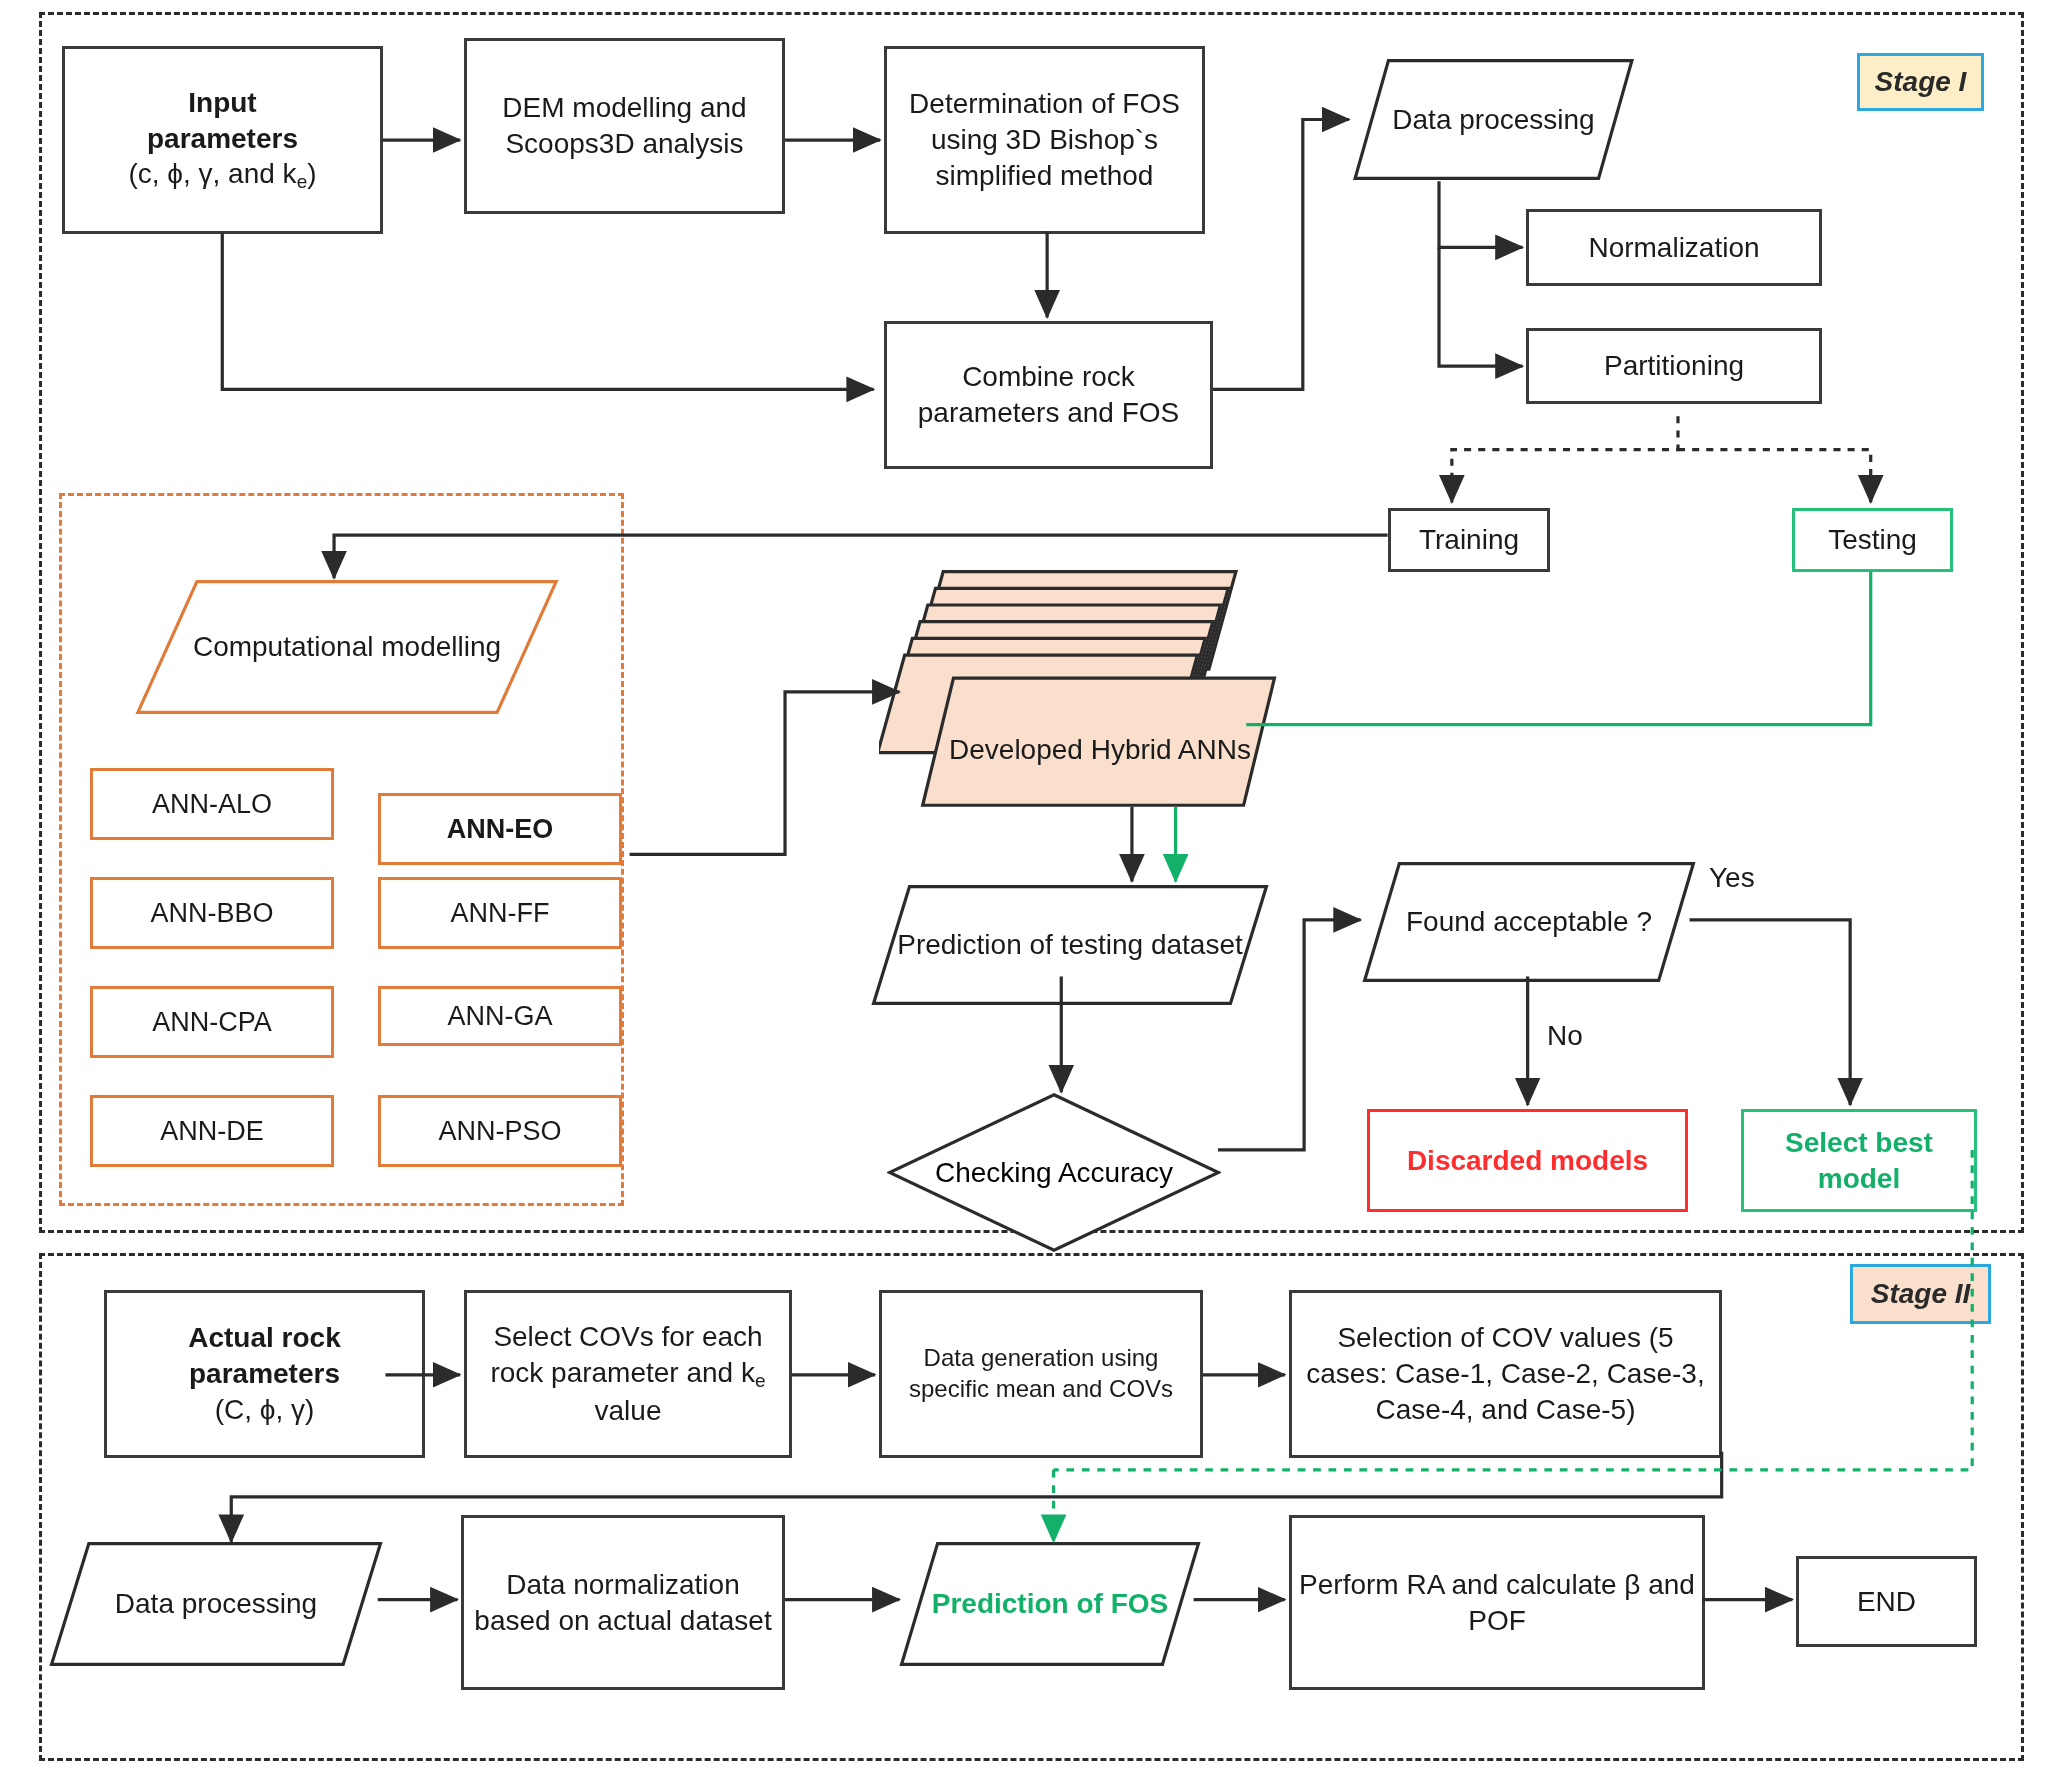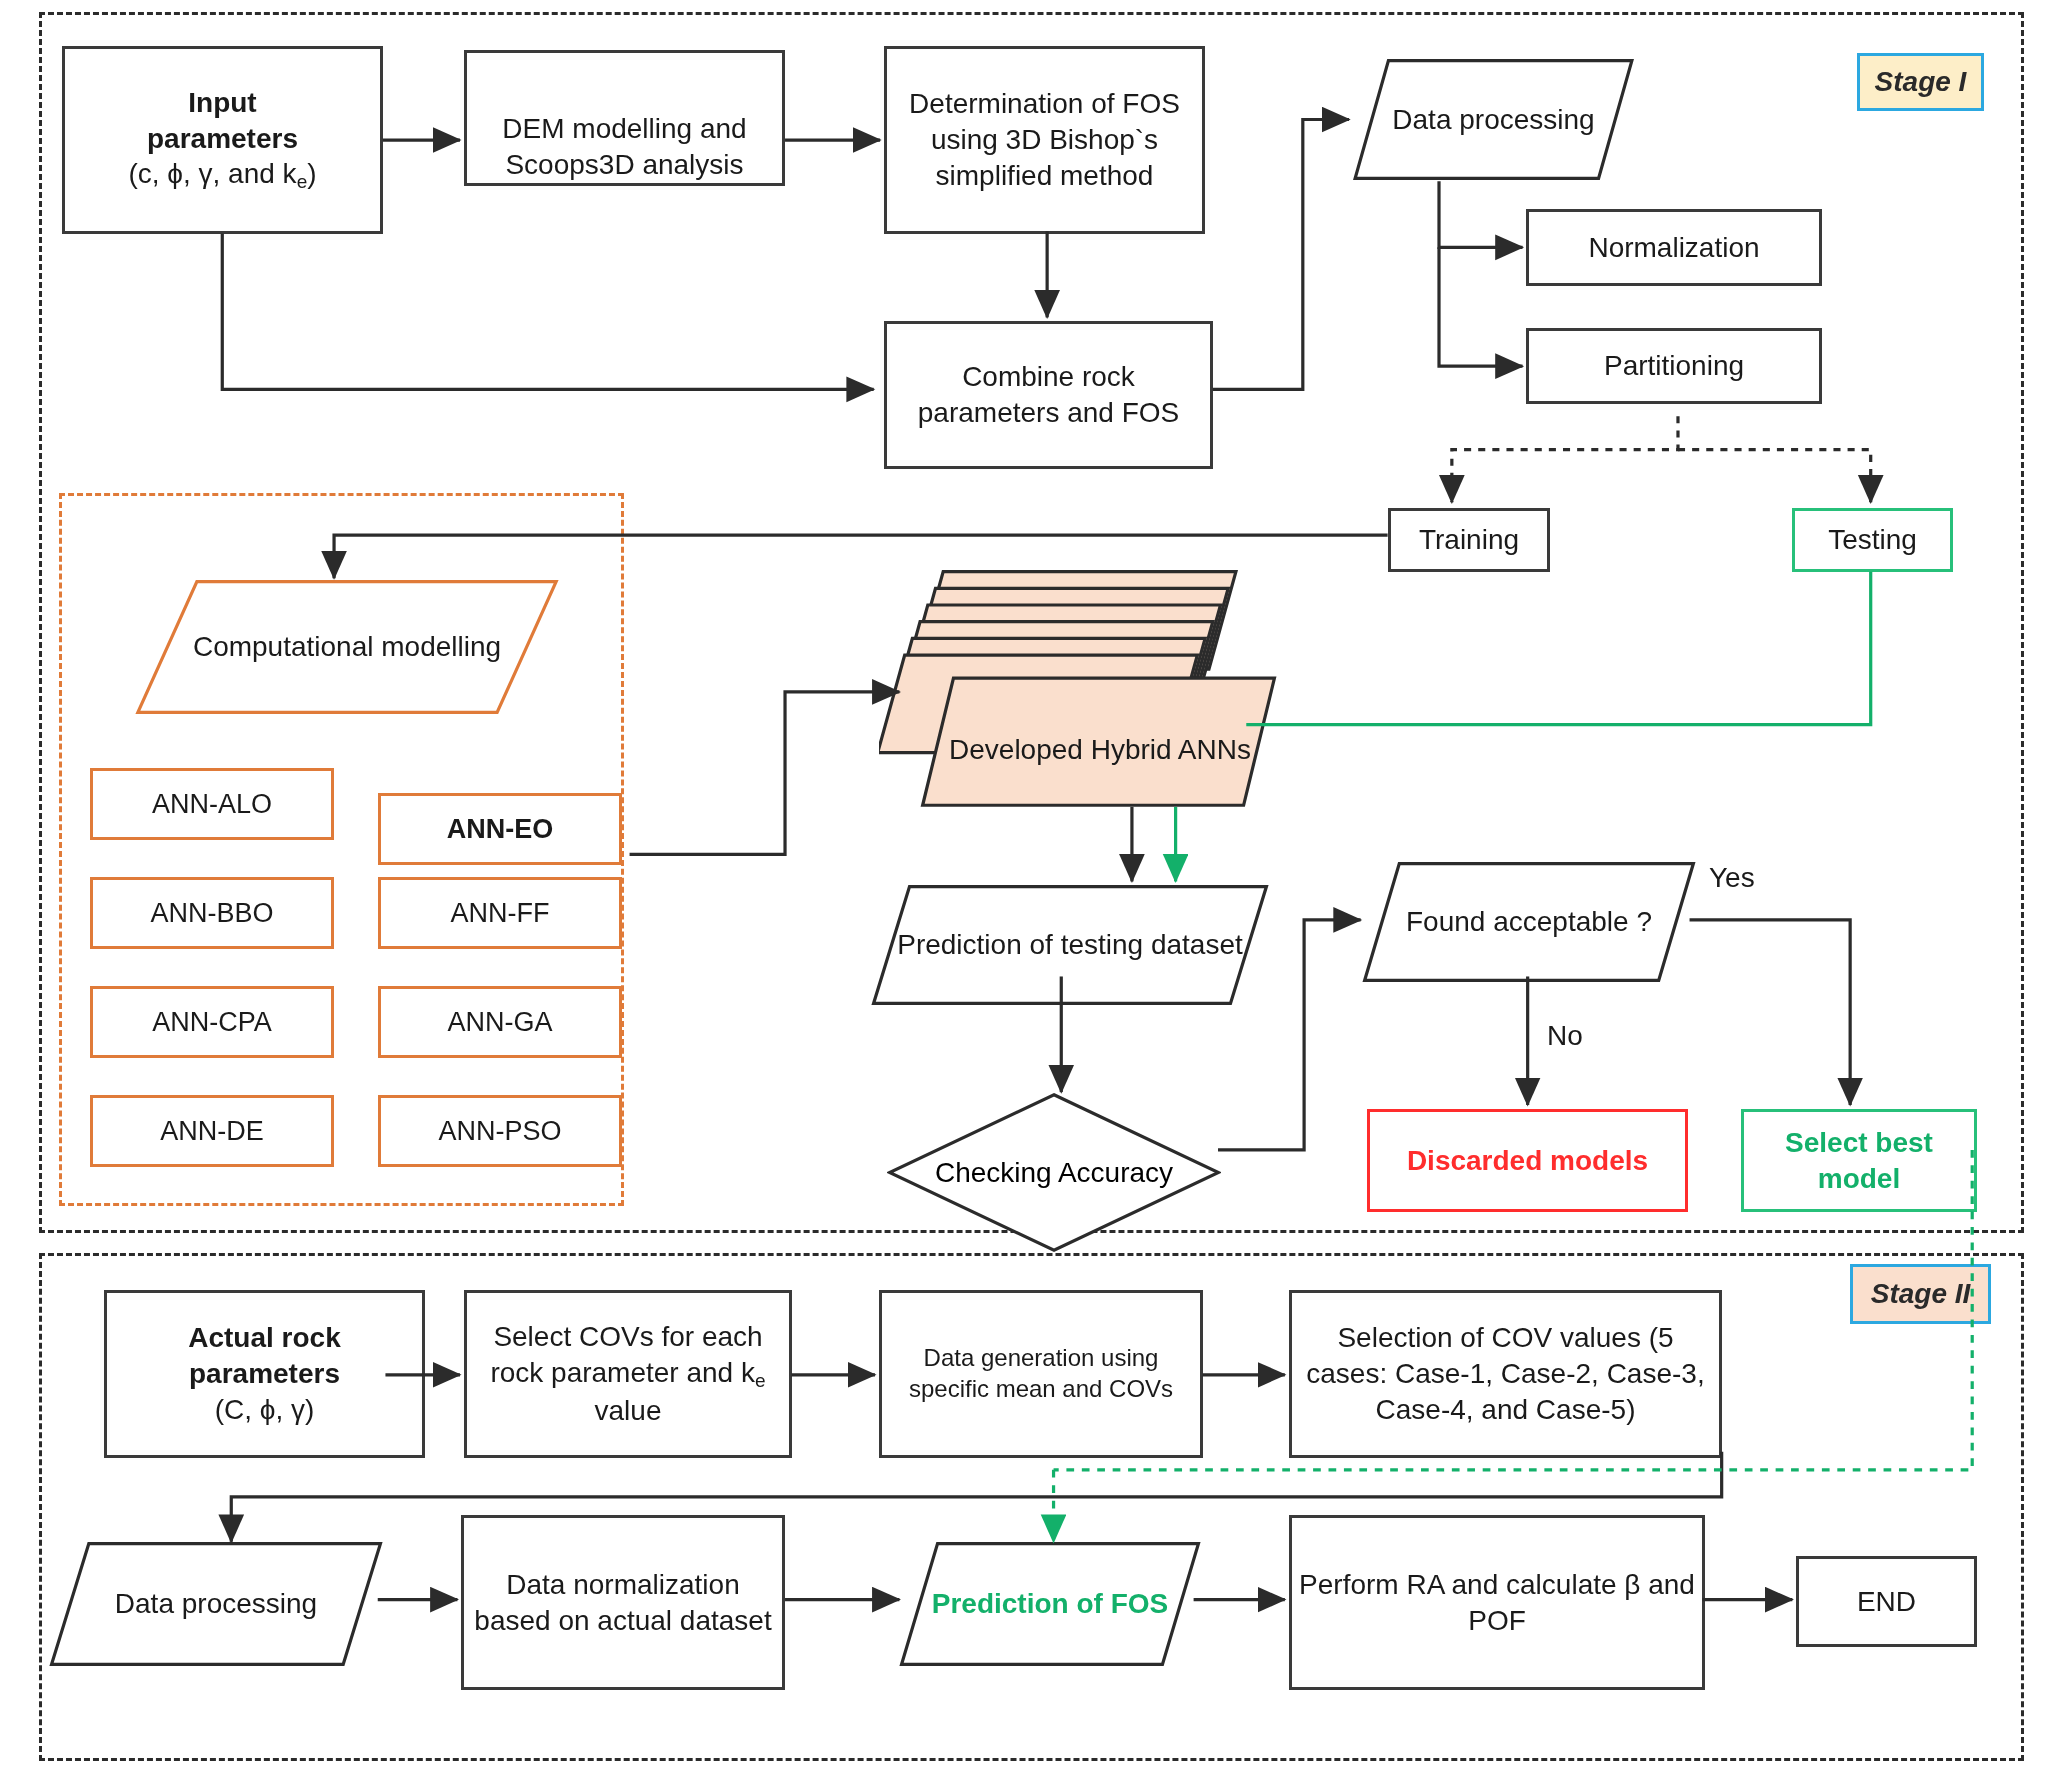--- a/index.html
+++ b/index.html
@@ -107,21 +107,21 @@
   </svg>
 
   <div class="node rect" style="left:62px;top:46px;width:321px;height:188px;font-size:28px;">
     <span class="txt">
       <b>Input</b><br>
       <b>parameters</b><br>
       <span>(c, ϕ, γ, and k</span><sub>e</sub><span>)</span>
     </span>
   </div>
 
-  <div class="node rect" style="left:464px;top:50px;width:321px;height:136px;font-size:28px;align-items:flex-end;">
+  <div class="node rect" style="left:464px;top:38px;width:321px;height:176px;font-size:28px;">
     <span class="txt">DEM modelling and Scoops3D analysis</span>
   </div>
 
   <div class="node rect" style="left:884px;top:46px;width:321px;height:188px;font-size:28px;">
     <span class="txt">Determination of FOS using 3D Bishop`s simplified method</span>
   </div>
 
   <div class="node rect" style="left:884px;top:321px;width:329px;height:148px;font-size:28px;">
     <span class="txt">Combine rock parameters and FOS</span>
   </div>
@@ -168,21 +168,21 @@
   </div>
   <div class="node annbox" style="left:90px;top:877px;width:244px;height:72px;font-size:27px;align-items:center;">
     <span class="txt">ANN-BBO</span>
   </div>
   <div class="node annbox" style="left:378px;top:877px;width:244px;height:72px;font-size:27px;">
     <span class="txt">ANN-FF</span>
   </div>
   <div class="node annbox" style="left:90px;top:986px;width:244px;height:72px;font-size:27px;">
     <span class="txt">ANN-CPA</span>
   </div>
-  <div class="node annbox" style="left:378px;top:986px;width:244px;height:72px;font-size:27px;">
+  <div class="node annbox" style="left:378px;top:986px;width:244px;height:60px;font-size:27px;">
     <span class="txt">ANN-GA</span>
   </div>
   <div class="node annbox" style="left:90px;top:1095px;width:244px;height:72px;font-size:27px;">
     <span class="txt">ANN-DE</span>
   </div>
   <div class="node annbox" style="left:378px;top:1095px;width:244px;height:72px;font-size:27px;">
     <span class="txt">ANN-PSO</span>
   </div>
 
   <div class="stack" style="left:879px;top:569px;width:398px;height:244px;">

